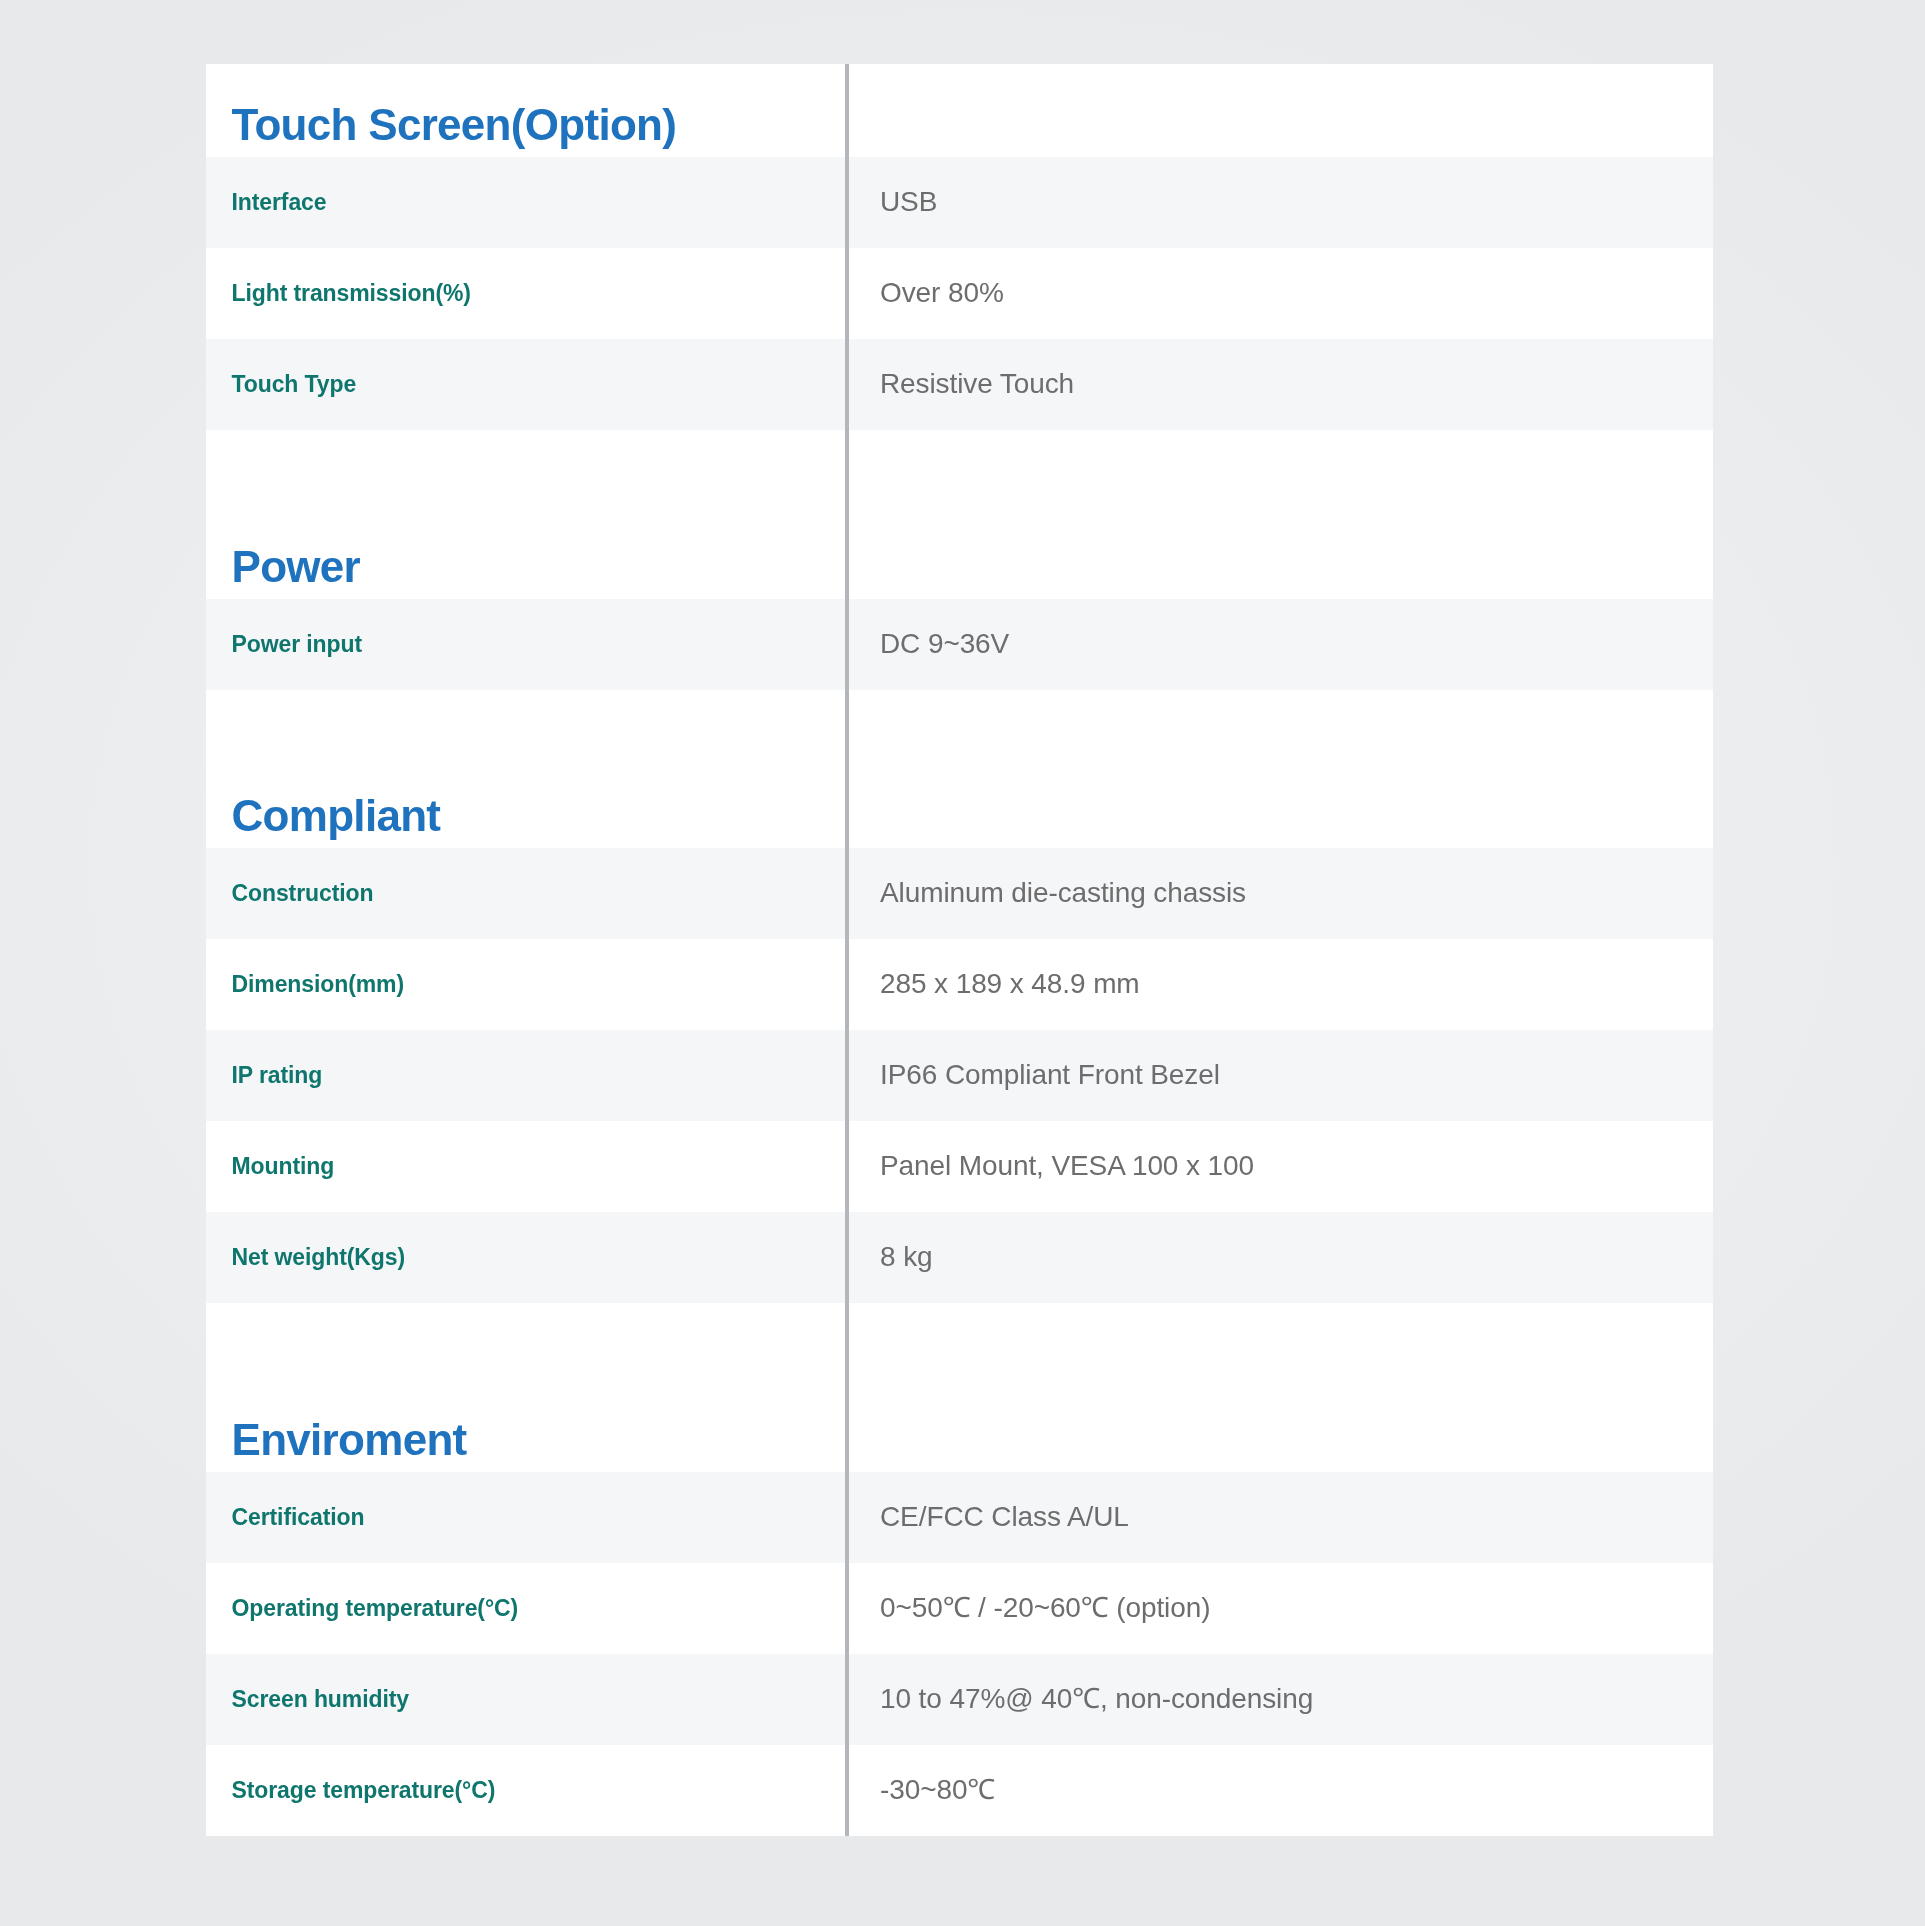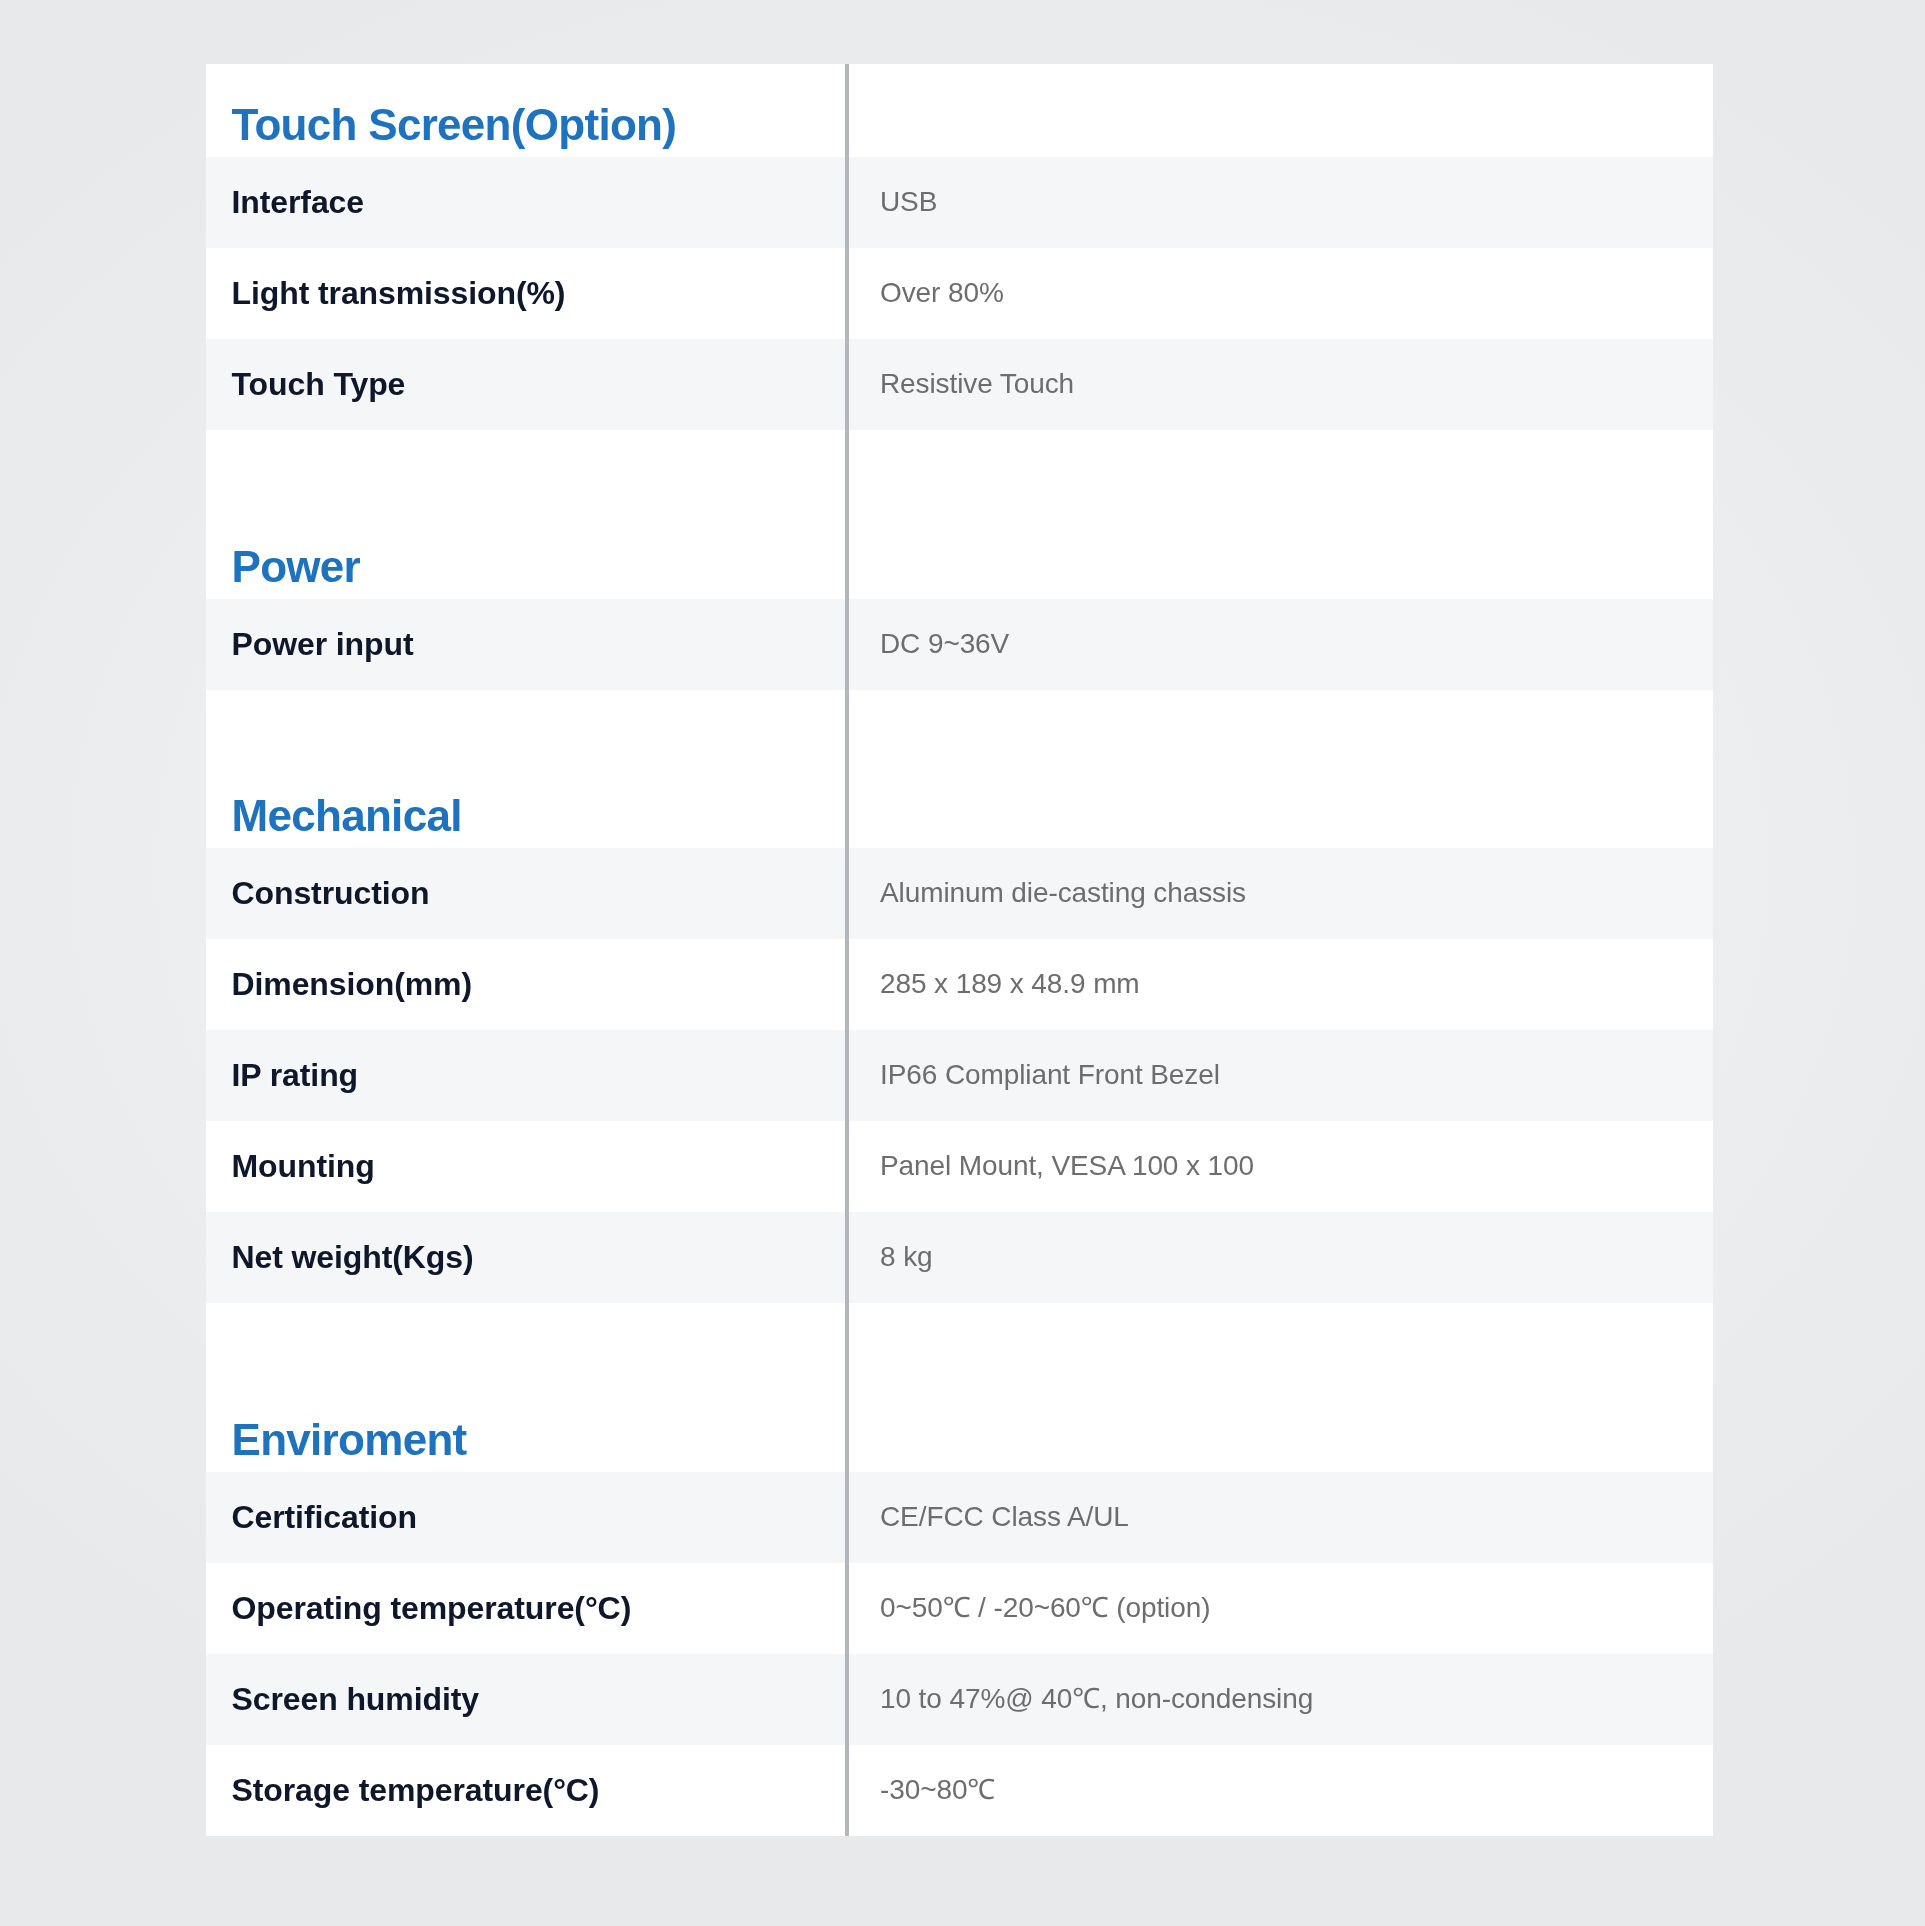--- a/index.html
+++ b/index.html
@@ -60,23 +60,23 @@
   }
   .cell-value {
     flex: 1 1 auto;
     padding-left: 35px;
     padding-right: 21px;
   }
 
   
   .spec-row.kind-data { height: 91px; }
   .spec-row.kind-data .cell-label {
-    font-size: 32px;
+    font-size: 23px;
     font-weight: 700;
-    color: #0f172a;
+    color: #0f766e;
     letter-spacing: -0.1px;
     line-height: 1.15;
   }
   .spec-row.kind-data .cell-value {
     font-size: 28px;
     font-weight: 400;
     color: #6d6d6d;
     letter-spacing: -0.1px;
     line-height: 1.15;
   }
@@ -142,21 +142,21 @@
     <div class="spec-row kind-data shade-gray">
       <div class="cell-label">Power input</div>
       <div class="cell-value">DC 9~36V</div>
     </div>
     <div class="spec-row kind-spacer shade-white">
       <div class="cell-label"></div>
       <div class="cell-value"></div>
     </div>
     <div class="spec-row kind-section shade-white">
       <div class="cell-label">
-        <span class="section-title">Mechanical</span>
+        <span class="section-title">Compliant</span>
       </div>
       <div class="cell-value"></div>
     </div>
     <div class="spec-row kind-data shade-gray">
       <div class="cell-label">Construction</div>
       <div class="cell-value">Aluminum die-casting chassis</div>
     </div>
     <div class="spec-row kind-data shade-white">
       <div class="cell-label">Dimension(mm)</div>
       <div class="cell-value">285 x 189 x 48.9 mm</div>

